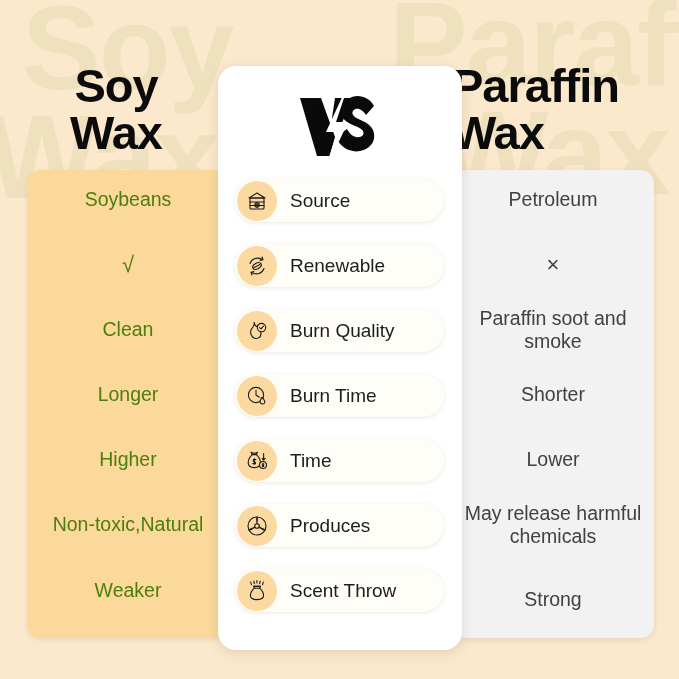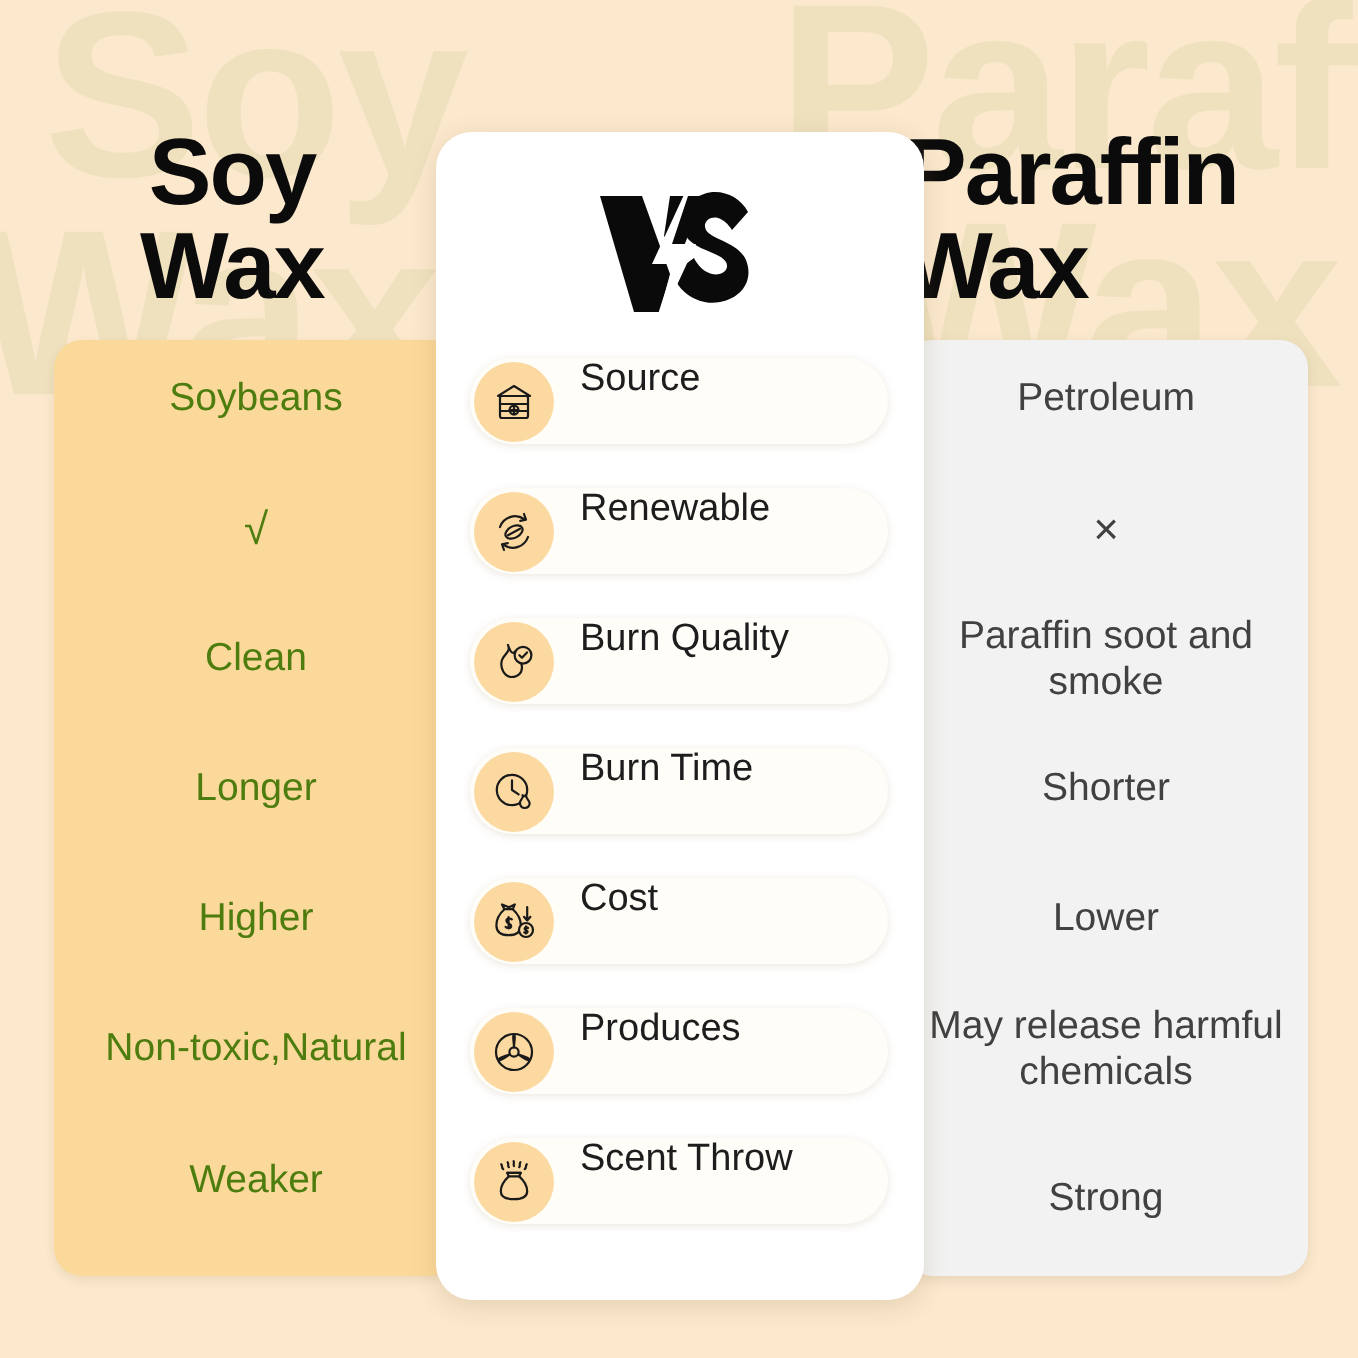--- a/index.html
+++ b/index.html
@@ -96,21 +96,21 @@
   
   .feature-row {
     position:absolute;
     left:17px;
     width:209px;
     height:43px;
     background:#fffdf8;
     border-radius:22px;
     box-shadow:0 1px 4px rgba(150,120,70,.17);
     display:flex;
-    align-items:flex-start;
+    align-items:center;
   }
   .icon-circle {
     position:absolute;
     left:2px; top:50%;
     transform:translateY(-50%);
     width:40px; height:40px;
     border-radius:50%;
     background:#fbd9a0;
     display:flex;
     align-items:center;
@@ -245,21 +245,21 @@
         <path d="M7.2 5.6 H11.4 C13.6 7.6 15.4 10.6 15.4 13.6 C15.4 16.8 13.2 18.6 9.3 18.6
                  C5.4 18.6 3.2 16.8 3.2 13.6 C3.2 10.6 5 7.6 7.2 5.6 Z"></path>
         <path d="M9.3 9.6 v5.6 M10.9 10.7 C10.5 10.1 8.2 9.9 8.2 11.4 C8.2 12.9 10.6 12.5 10.6 14
                  C10.6 15.4 8.4 15.2 7.8 14.4"></path>
         <path d="M18.6 4.6 V10.8 M17 9.4 L18.6 11.2 L20.2 9.4"></path>
         <circle cx="18" cy="16" r="3.5" fill="#fbd9a0"></circle>
         <path d="M18 14.2 v3.6 M19 15 C18.7 14.6 17.3 14.5 17.3 15.4 C17.3 16.3 18.8 16 18.8 16.9
                  C18.8 17.7 17.4 17.6 17.1 17.2"></path>
       </svg>
     </span>
-    <span class="feature-label">Cost</span>
+    <span class="feature-label">Time</span>
   </div>
 
   <div class="feature-row" style="top:438px">
     <span class="icon-circle">
       <svg width="24" height="24" viewBox="0 0 24 24" fill="none" stroke="#1a1a1a" stroke-width="1.1" stroke-linecap="round" stroke-linejoin="round">
         <circle cx="12" cy="12" r="9"></circle>
         <circle cx="12" cy="12" r="2.3"></circle>
         <path d="M12 9.7 C12 6.5 11 4.2 12 3.1 C13 4.2 12 6.5 12 9.7 Z"></path>
         <path d="M10 13.2 C7.2 14.8 5.5 16.6 4.2 16 C4.6 14.6 7 14.3 10 13.2 Z"></path>
         <path d="M14 13.2 C16.8 14.8 18.5 16.6 19.8 16 C19.4 14.6 17 14.3 14 13.2 Z"></path>

